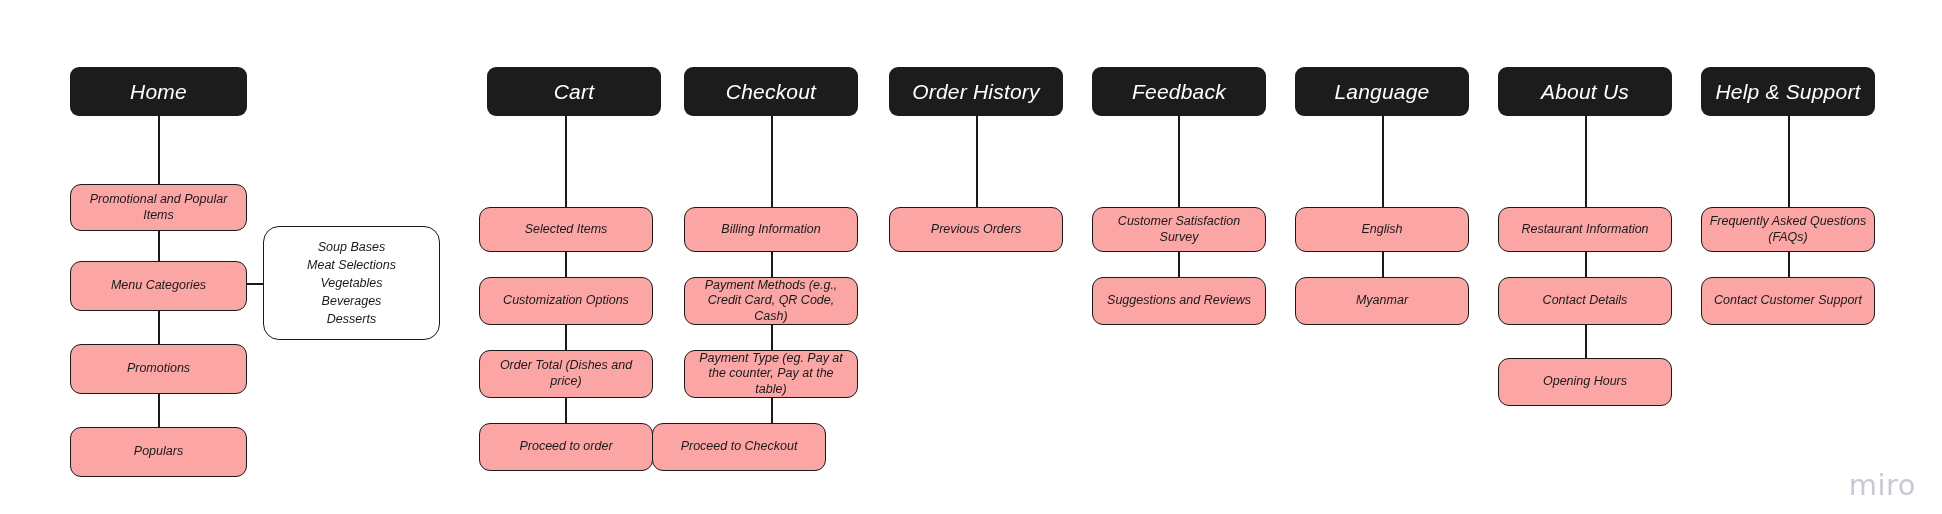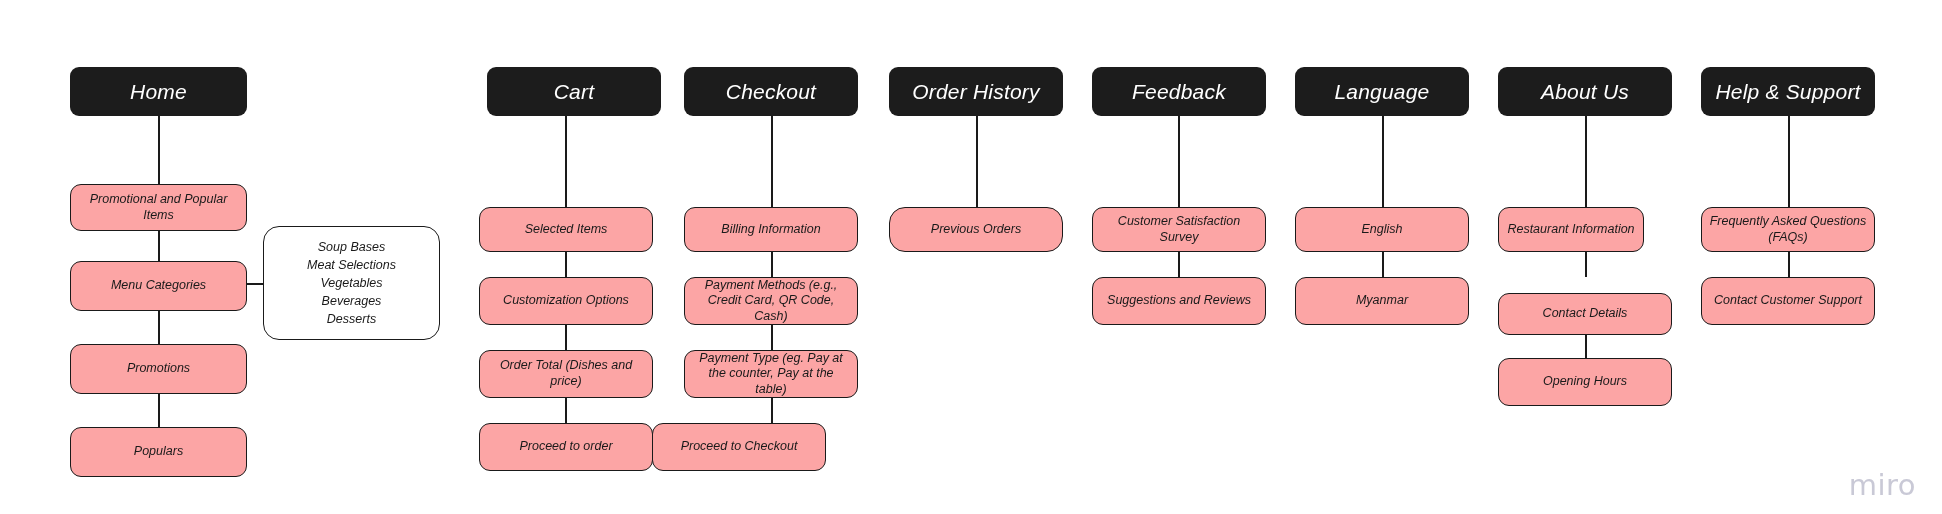--- a/index.html
+++ b/index.html
@@ -176,21 +176,21 @@
   <div class="node node-leaf" style="left:684px; top:350px; width:174px; height:48px;">
     <span>Payment Type (eg. Pay at the counter, Pay at the table)</span>
   </div>
   <div class="node node-leaf" style="left:652px; top:423px; width:174px; height:48px;">
     <span>Proceed to Checkout</span>
   </div>
 
   <div class="node node-header" style="left:889px; top:67px; width:174px; height:49px;">
     <span>Order History</span>
   </div>
-  <div class="node node-leaf" style="left:889px; top:207px; width:174px; height:45px;border-radius:16px;">
+  <div class="node node-leaf" style="left:889px; top:207px; width:174px; height:45px;">
     <span>Previous Orders</span>
   </div>
 
   <div class="node node-header" style="left:1092px; top:67px; width:174px; height:49px;">
     <span>Feedback</span>
   </div>
   <div class="node node-leaf" style="left:1092px; top:207px; width:174px; height:45px;">
     <span>Customer Satisfaction Survey</span>
   </div>
   <div class="node node-leaf" style="left:1092px; top:277px; width:174px; height:48px;">
@@ -203,24 +203,24 @@
   <div class="node node-leaf" style="left:1295px; top:207px; width:174px; height:45px;">
     <span>English</span>
   </div>
   <div class="node node-leaf" style="left:1295px; top:277px; width:174px; height:48px;">
     <span>Myanmar</span>
   </div>
 
   <div class="node node-header" style="left:1498px; top:67px; width:174px; height:49px;">
     <span>About Us</span>
   </div>
-  <div class="node node-leaf" style="left:1498px; top:207px; width:146px; height:45px;">
+  <div class="node node-leaf" style="left:1498px; top:207px; width:174px; height:45px;">
     <span>Restaurant Information</span>
   </div>
-  <div class="node node-leaf" style="left:1498px; top:277px; width:174px; height:42px;margin-top:16px;">
+  <div class="node node-leaf" style="left:1498px; top:277px; width:174px; height:48px;">
     <span>Contact Details</span>
   </div>
   <div class="node node-leaf" style="left:1498px; top:358px; width:174px; height:48px;">
     <span>Opening Hours</span>
   </div>
 
   <div class="node node-header" style="left:1701px; top:67px; width:174px; height:49px;">
     <span>Help &amp; Support</span>
   </div>
   <div class="node node-leaf" style="left:1701px; top:207px; width:174px; height:45px;">

